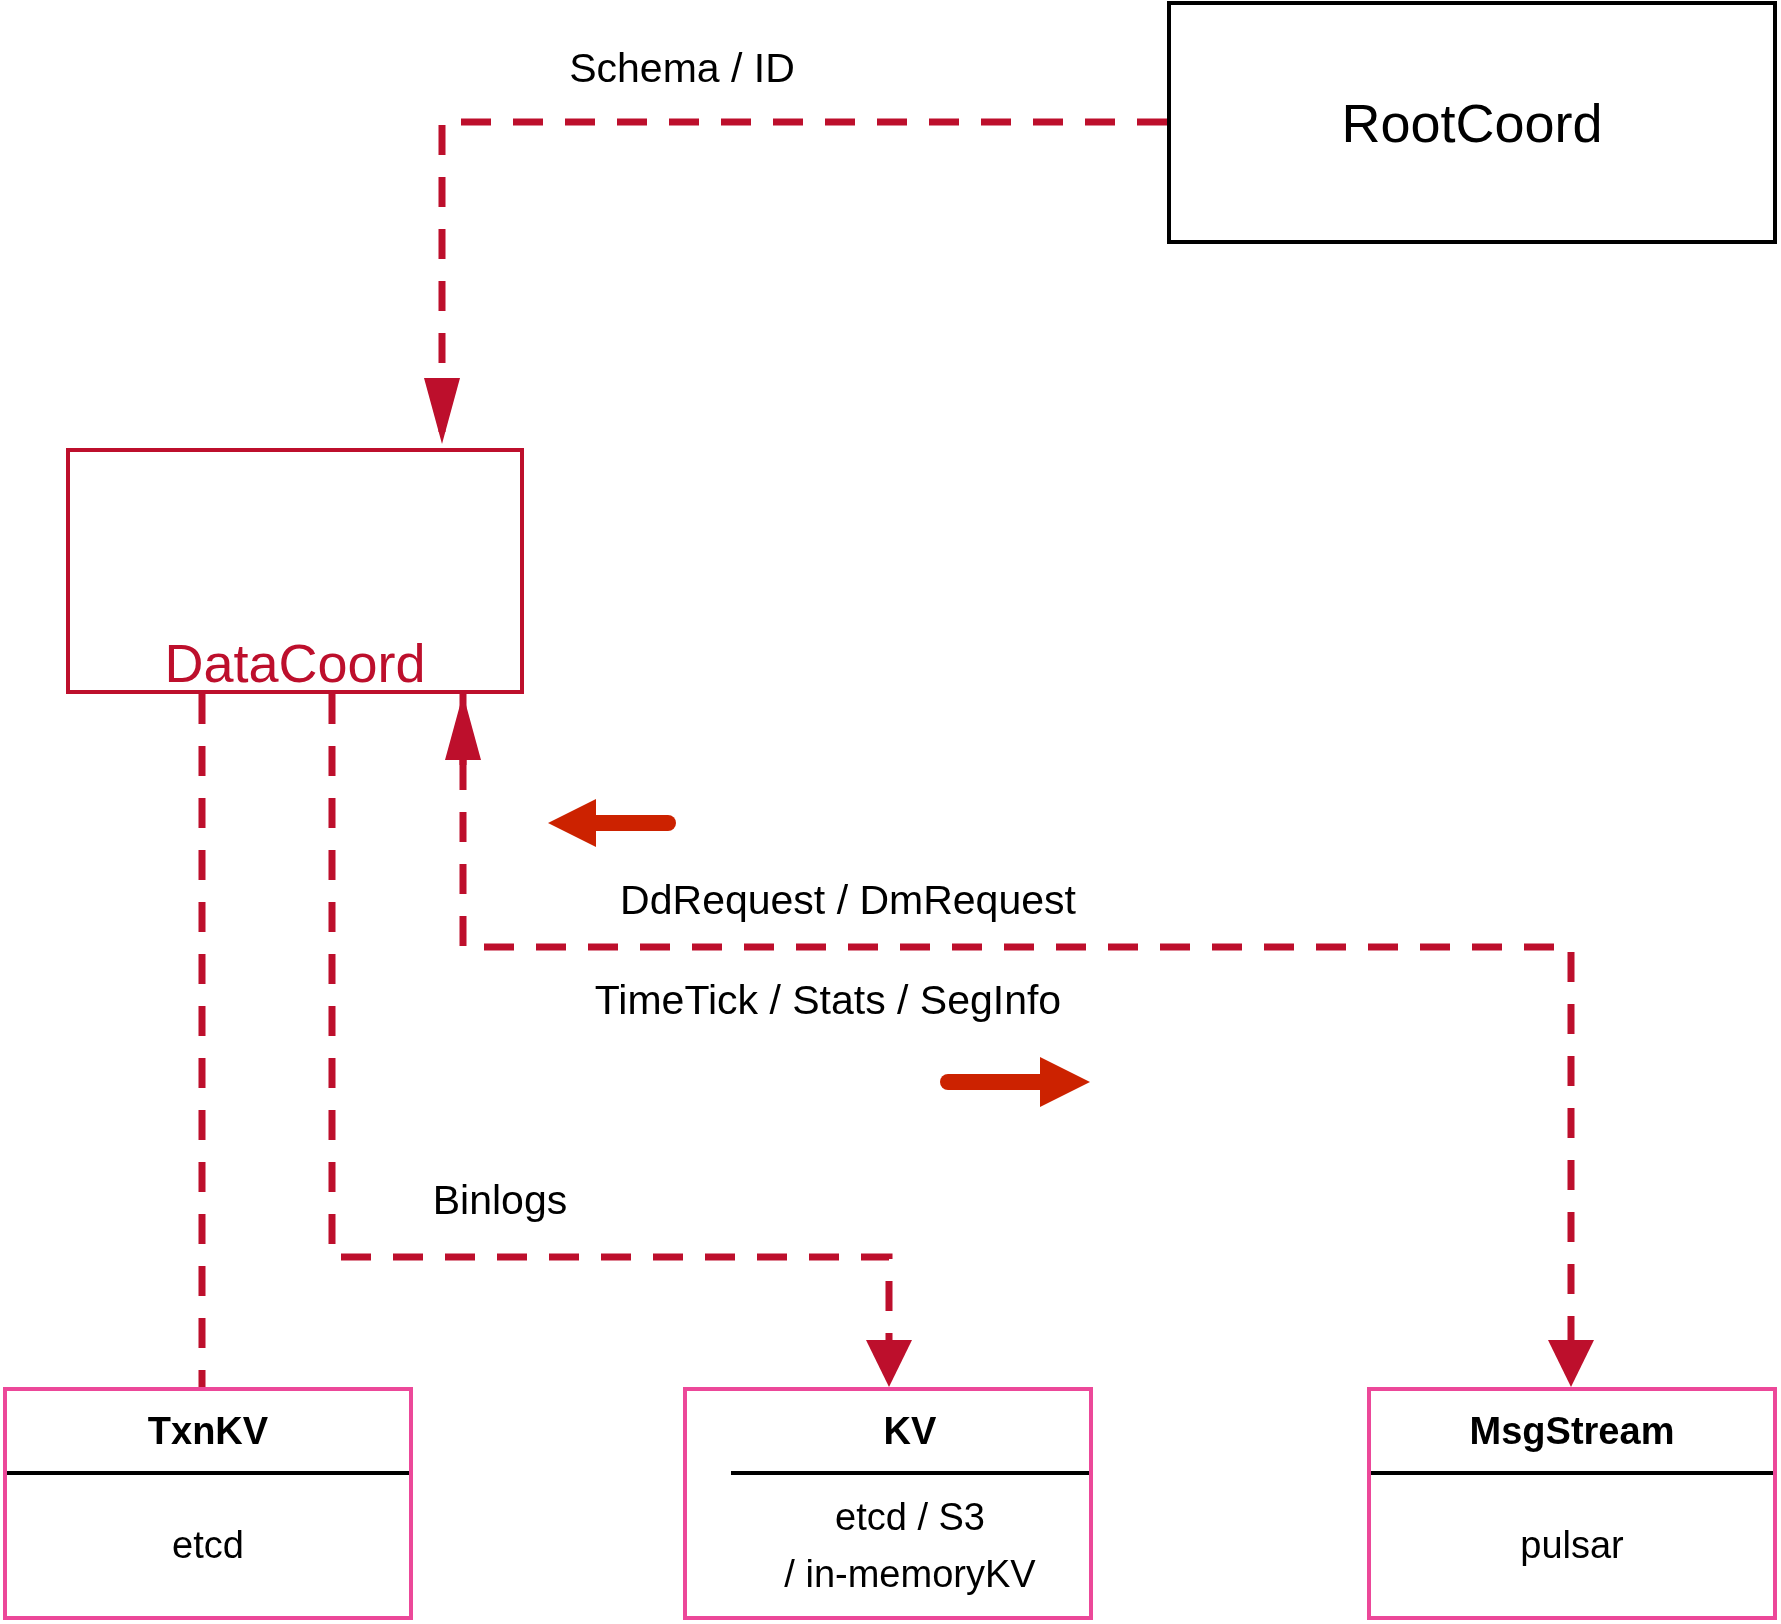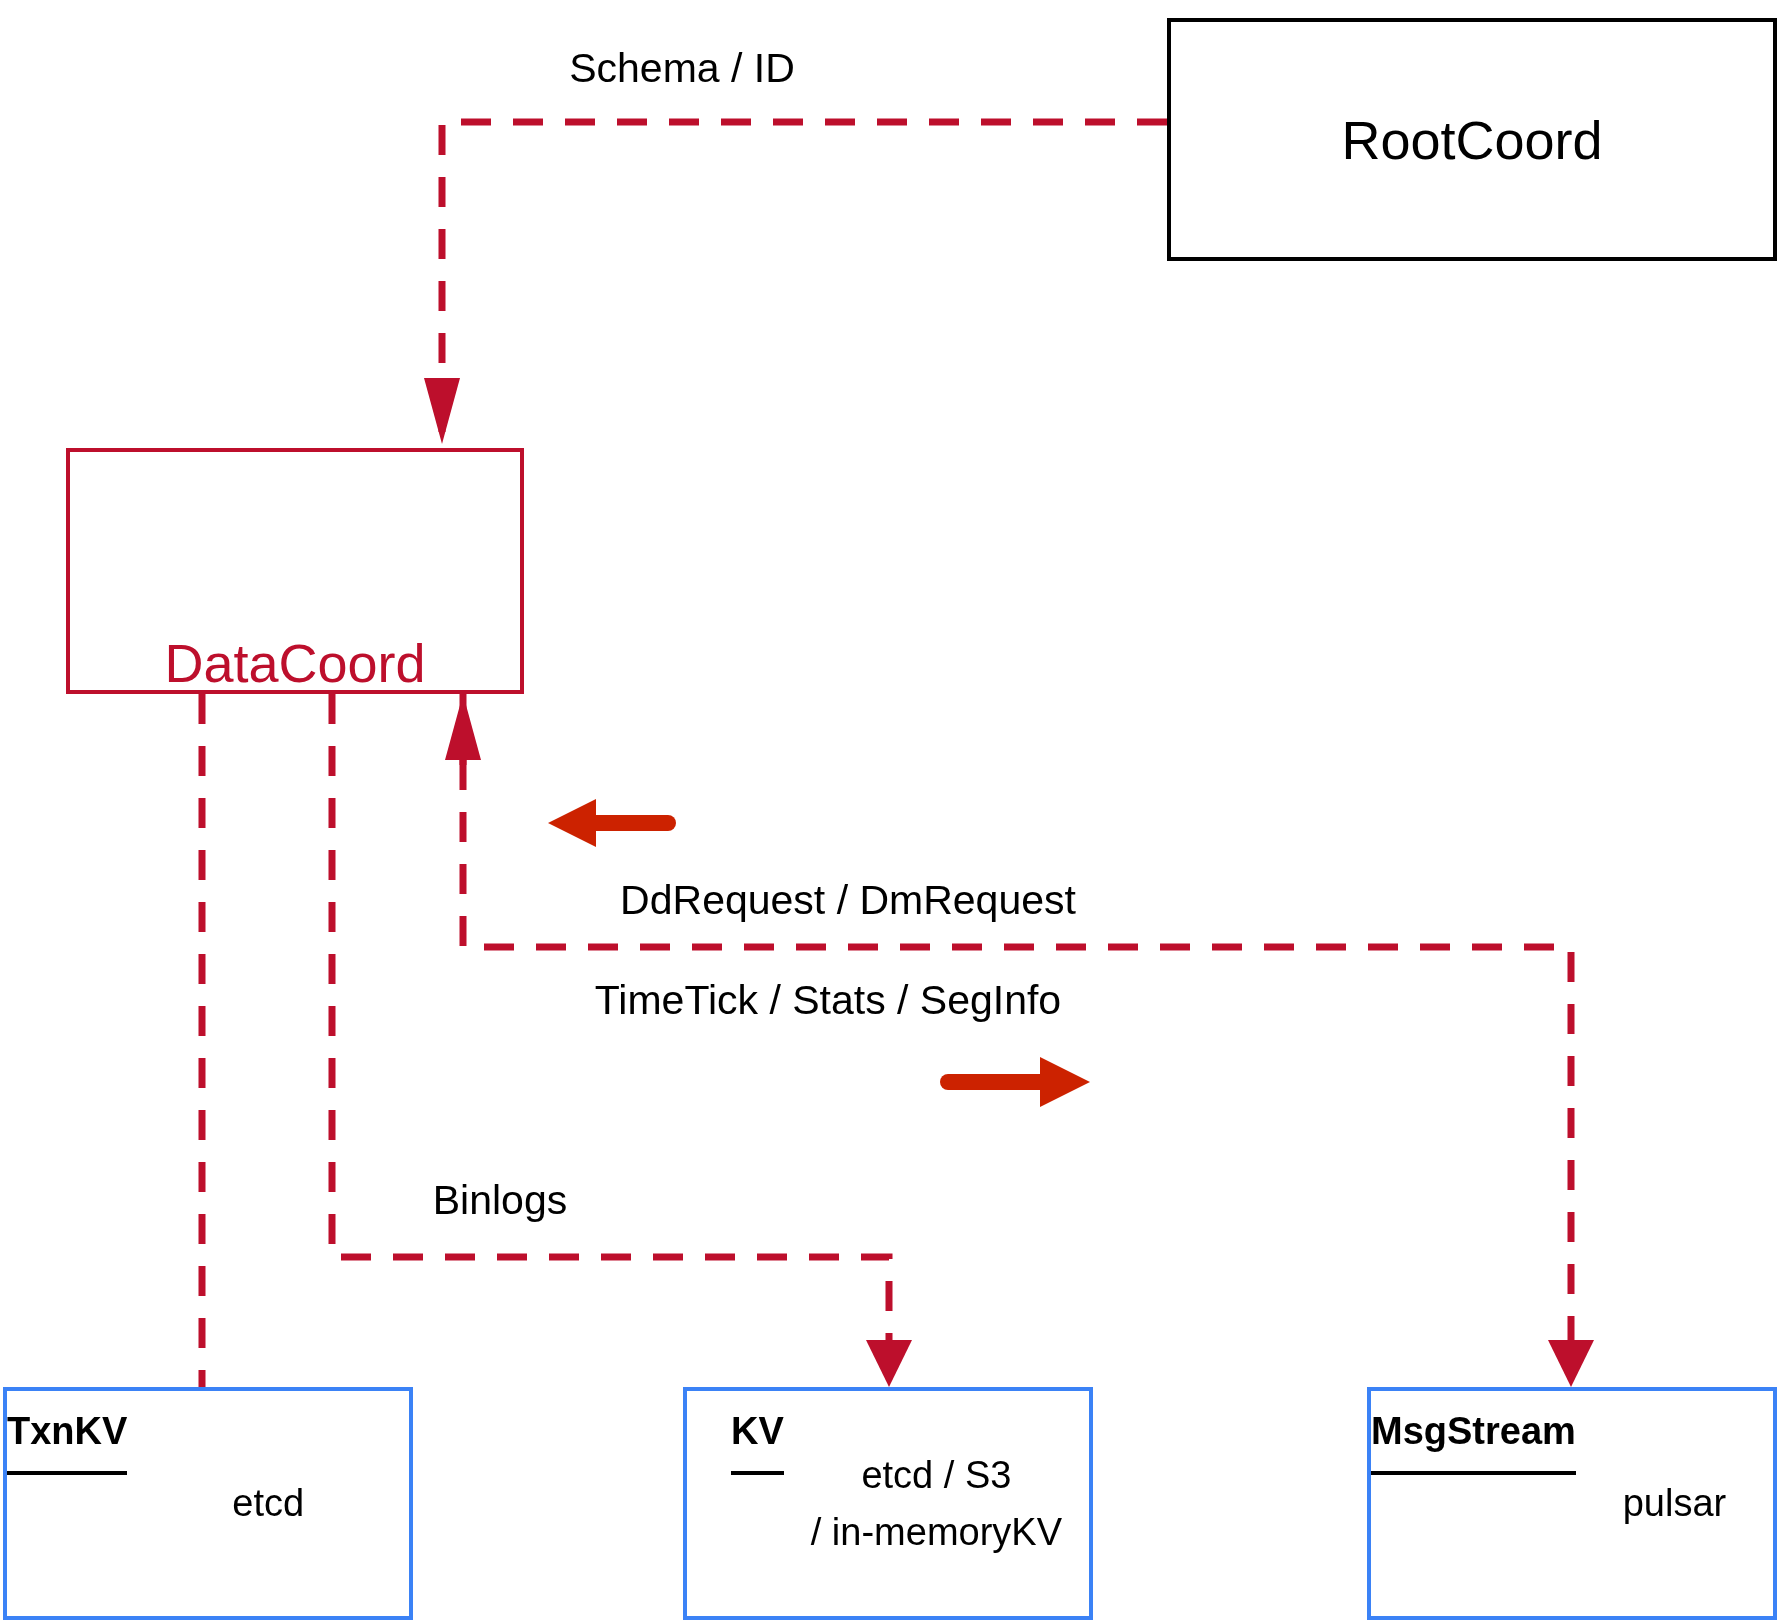--- a/index.html
+++ b/index.html
@@ -42,23 +42,23 @@
     display: flex;
     align-items: flex-end;
     justify-content: center;
   }
   .node-accent .node-title {
     font-size: 54px;
     color: #BD0F2C;
     line-height: 1;
   }
   .node-split {
-    border: 4px solid #3b82f6;
+    border: 4px solid #ec4899;
     display: flex;
-    flex-direction: row;
+    flex-direction: column;
   }
   .node-split .split-head {
     height: 80px;
     border-bottom: 4px solid #000000;
     display: flex;
     align-items: center;
     justify-content: center;
     font-size: 38px;
     font-weight: bold;
     color: #000000;
@@ -124,21 +124,21 @@
       <path d="M 668 823 L 580 823" fill="none" stroke="#CC2200" stroke-width="16" stroke-linecap="round"></path>
       <polygon points="548,823 596,799 596,847" fill="#CC2200"></polygon>
     </g>
 
     <g>
       <path d="M 948 1082 L 1048 1082" fill="none" stroke="#CC2200" stroke-width="16" stroke-linecap="round"></path>
       <polygon points="1090,1082 1040,1057 1040,1107" fill="#CC2200"></polygon>
     </g>
   </svg>
 
-  <div class="node node-plain" style="left:1167px; top:18px; width:610px; height:243px;">
+  <div class="node node-plain" style="left:1167px; top:1px; width:610px; height:243px;">
     <span class="node-title">RootCoord</span>
   </div>
 
   <div class="node node-accent" style="left:66px; top:448px; width:458px; height:246px;">
     <span class="node-title">DataCoord</span>
   </div>
 
   <div class="node node-split" style="left:3px; top:1387px; width:410px; height:233px;">
     <div class="split-head">TxnKV</div>
     <div class="split-body">

